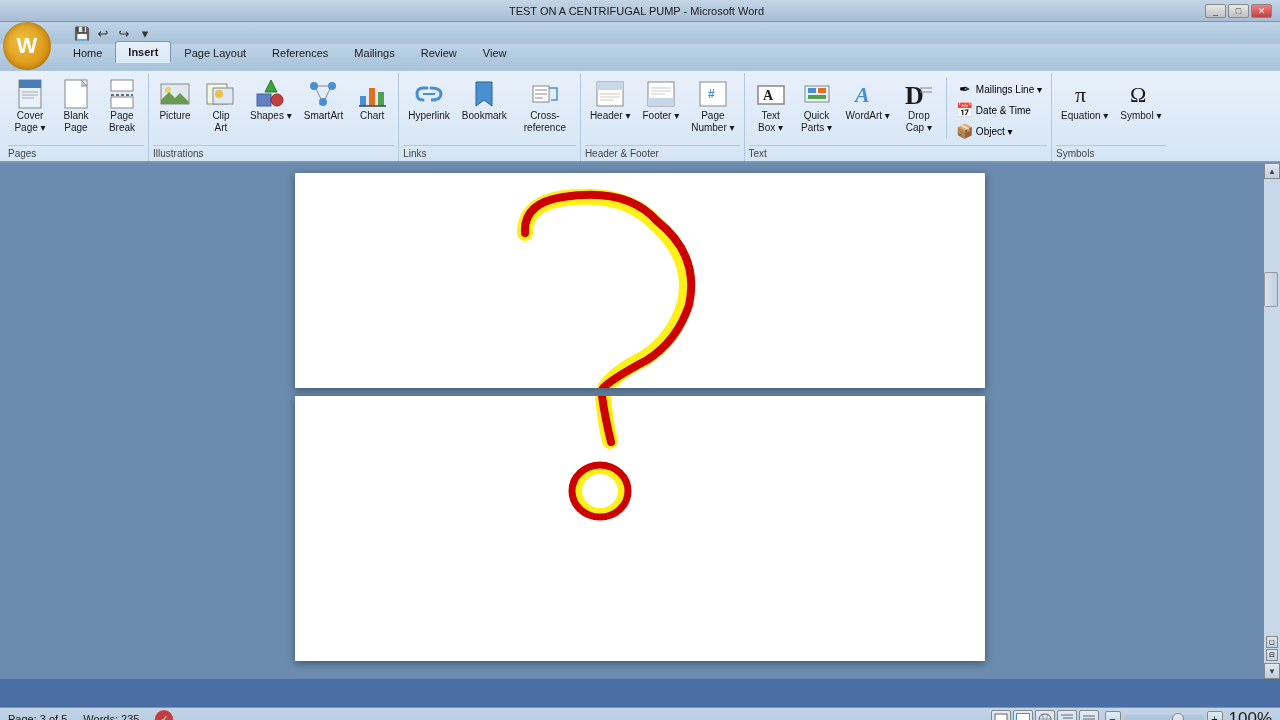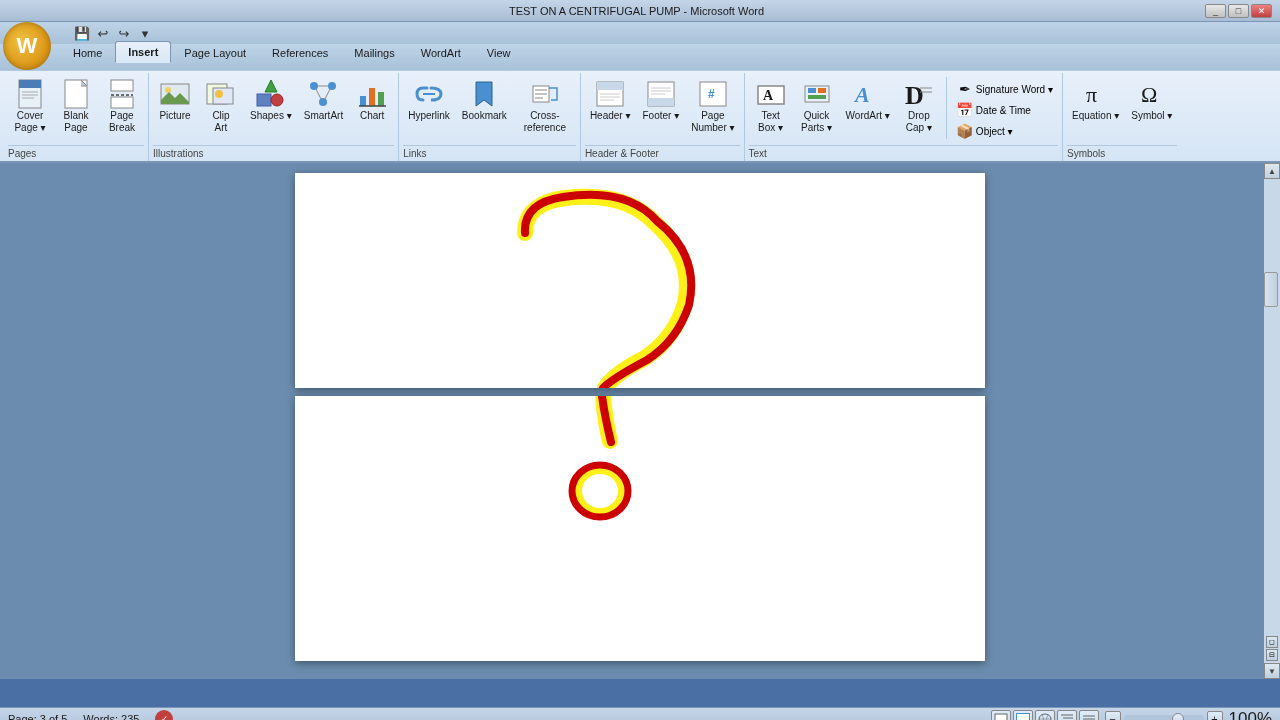--- a/index.html
+++ b/index.html
@@ -398,21 +398,21 @@
   </div>
 
   <div id="ribbon">
 
     <div id="tab-strip">
       <div class="ribbon-tab">Home</div>
       <div class="ribbon-tab active">Insert</div>
       <div class="ribbon-tab">Page Layout</div>
       <div class="ribbon-tab">References</div>
       <div class="ribbon-tab">Mailings</div>
-      <div class="ribbon-tab">WordArt</div>
+      <div class="ribbon-tab">Review</div>
       <div class="ribbon-tab">View</div>
     </div>
 
     <div id="ribbon-content">
 
       <div class="ribbon-group">
         <div class="group-items">
           <div class="ribbon-btn">
             <div class="ribbon-btn-icon">
               <svg width="32" height="32" viewBox="0 0 32 32">
@@ -621,21 +621,21 @@
                   <line x1="17" y1="10" x2="29" y2="10" stroke="#888" stroke-width="1"></line>
                   <line x1="17" y1="14" x2="29" y2="14" stroke="#888" stroke-width="1"></line>
                 </svg>
             </div>
             <div class="ribbon-btn-label">Drop<br>Cap ▾</div>
           </div>
           <div class="divider"></div>
           <div class="ribbon-small-group" style="padding-top:4px;">
             <div class="ribbon-small-btn">
               <span class="small-icon">✒</span>
-              <span>Signature Word ▾</span>
+              <span>Mailings Line ▾</span>
             </div>
             <div class="ribbon-small-btn">
               <span class="small-icon">📅</span>
               <span>Date &amp; Time</span>
             </div>
             <div class="ribbon-small-btn">
               <span class="small-icon">📦</span>
               <span>Object ▾</span>
             </div>
           </div>

